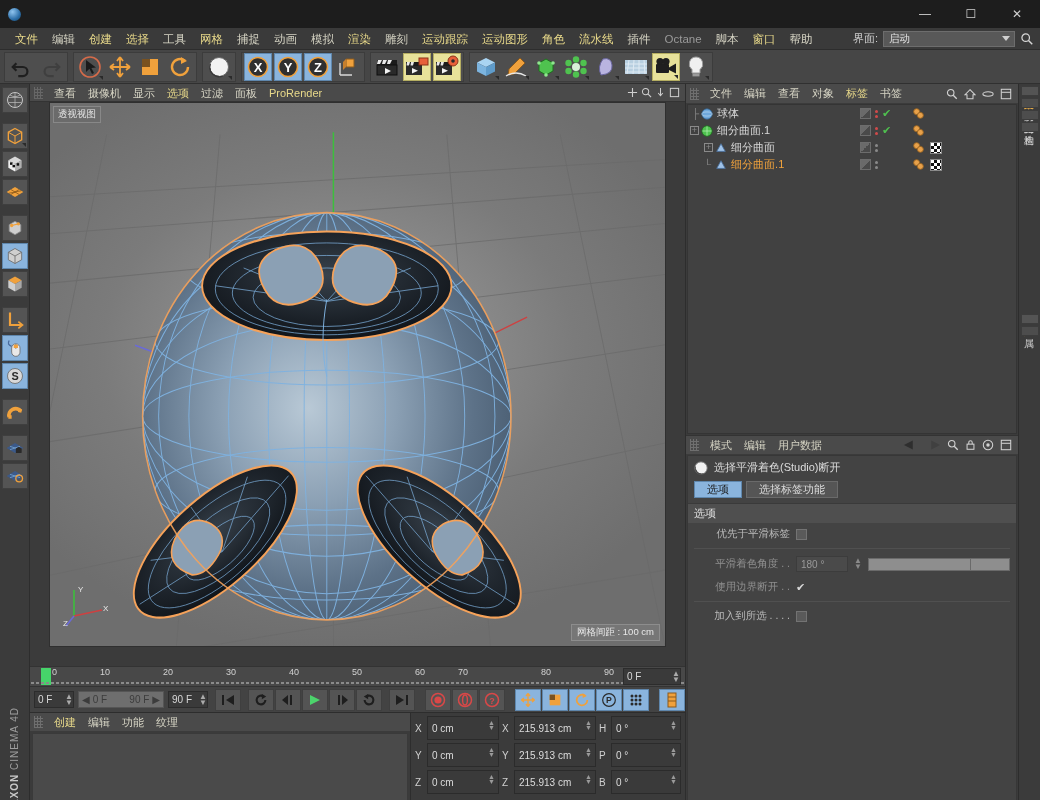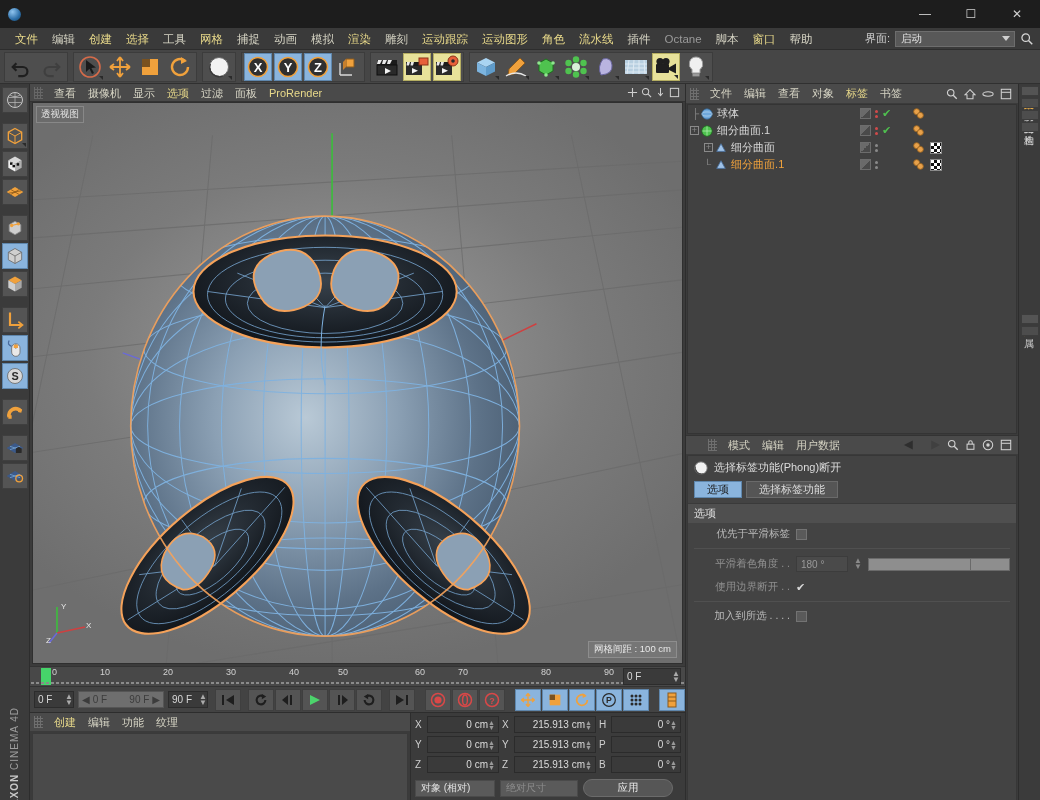--- a/index.html
+++ b/index.html
@@ -19,21 +19,21 @@
   .win-btn { width:46px; height:28px; display:flex; align-items:center; justify-content:center;
     color:#d0d0d0; font-size:12px; }
   
   .menubar { height:22px; background:#3a3a3a; display:flex; align-items:center; padding-left:8px;
     border-bottom:1px solid #2d2d2d; position:relative;}
   .menu-item { padding:0 7px; line-height:22px; font-size:11.5px; color:#d6d4c4; }
   .menu-item.hl { color:#e8d98a; }
   .menu-item.dim { color:#9a9a9a; }
   .iface-box { margin-left:auto; display:flex; align-items:center; gap:5px; padding-right:6px; }
   .iface-label { color:#cfcfcf; font-size:11px;}
-  .iface-select { width:120px; height:16px; background:#585858; border:1px solid #6d6d6d;
+  .iface-select { width:132px; height:16px; background:#585858; border:1px solid #6d6d6d;
     display:flex; align-items:center; padding-left:5px; color:#e2e2e2; font-size:10.5px; position:relative;}
   .iface-select .caret { position:absolute; right:4px; top:4px; border-left:4px solid transparent;
     border-right:4px solid transparent; border-top:5px solid #cfcfcf;}
   .iface-search { width:14px; height:14px; }
   
   .toolbar { height:34px; background:#464646; display:flex; align-items:center; padding-left:4px;
     border-bottom:1px solid #303030; gap:0px;}
   .tgroup { display:flex; align-items:center; background:#4e4e4e; border:1px solid #3c3c3c;
     height:30px; margin-right:5px; padding:0 1px;}
   .tbtn { width:28px; height:28px; display:flex; align-items:center; justify-content:center;
@@ -60,21 +60,21 @@
   .vp-menubar .grip{width:9px;height:12px;background:
       repeating-linear-gradient(0deg,#6f6f6f 0 1px,transparent 1px 3px),
       repeating-linear-gradient(90deg,#6f6f6f 0 1px,transparent 1px 3px);
     margin-right:5px;opacity:.8;}
   .vp-menubar .mi{padding:0 6px;font-size:11px;color:#d6d4c4;line-height:18px;}
   .vp-menubar .mi.hl{color:#e8d98a;}
   .vp-icons{margin-left:auto;display:flex;gap:3px;padding-right:5px;color:#cfcfcf;font-size:10px;}
   .viewport { flex:1; position:relative; overflow:hidden;
     background:
       radial-gradient(ellipse 62% 55% at 47% 46%, #9a9a9a 0%, #8b8b8b 35%, #7b7b7b 62%, #6e6e6e 100%);
-    border:1px solid #2f2f2f; margin:2px; margin-top:0;}
+    border:1px solid #2f2f2f; margin:19px; margin-top:0;}
   .vp-tag { position:absolute; left:3px; top:3px; background:#6b6b6b; color:#e2e2e2;
     font-size:9.5px; padding:1px 4px; border:1px solid #888;}
   .vp-grid-label{ position:absolute; right:5px; bottom:5px; background:#767676; color:#e8e8e8;
     font-size:9.5px; padding:1px 5px; border:1px solid #8d8d8d;}
   .axis-widget{position:absolute;left:12px;bottom:18px;width:50px;height:48px;}
   
   .tl-ruler { height:20px; background:#484848; position:relative; border-top:1px solid #333;}
   .tl-tick { position:absolute; top:0; font-size:9px; color:#d2d2d2; }
   .tl-marker { position:absolute; left:11px; top:1px; width:10px; height:17px; background:#46d46a; }
   .tl-dots{position:absolute;left:0;right:0;bottom:1px;height:4px;
@@ -95,22 +95,22 @@
   .bottom-row{display:flex;height:110px;border-top:1px solid #2d2d2d;}
   .mat-pane{width:405px;background:#3b3b3b;border-right:1px solid #2d2d2d;display:flex;flex-direction:column;}
   .mat-menubar{height:18px;background:#4a4a4a;display:flex;align-items:center;padding-left:4px;}
   .mat-body{flex:1;background:#4a4a4a;margin:2px;border:1px solid #3a3a3a;}
   .coord-pane{flex:1;background:#3b3b3b;display:flex;flex-direction:column;}
   .coord-head{height:18px;background:#4a4a4a;display:flex;align-items:center;padding-left:4px;font-size:10.5px;}
   .coord-head .ch{color:#d8d6c6;}
   .coord-grid{padding:3px 4px;display:flex;flex-direction:column;gap:3px;}
   .coord-line{display:flex;align-items:center;gap:3px;}
   .ax{width:9px;color:#cfcfcf;font-size:10px;}
-  .cfield{height:17px;background:#3a3a3a;border:1px solid #2b2b2b;color:#dcdcdc;font-size:10px;
-    display:flex;align-items:center;padding:0 10px 0 12px;position:relative;justify-content:flex-end;}
+  .cfield{height:24px;background:#3a3a3a;border:1px solid #2b2b2b;color:#dcdcdc;font-size:10px;
+    display:flex;align-items:center;padding:0 10px 0 4px;position:relative;}
   .cfield .sp{position:absolute;right:3px;top:3px;font-size:7px;line-height:5px;color:#9a9a9a;}
   .coord-btns{display:flex;gap:5px;padding:3px 4px;align-items:center;}
   .drop{height:17px;background:#5a5a5a;border:1px solid #4a4a4a;color:#e0e0e0;font-size:10px;
     display:flex;align-items:center;padding:0 14px 0 5px;position:relative;}
   .drop.dim{color:#8d8d8d;}
   .apply-btn{height:18px;background:#565656;border:1px solid #6b6b6b;border-radius:9px;color:#eaeaea;
     font-size:10.5px;display:flex;align-items:center;justify-content:center;width:90px;}
   
   .right-col{width:333px;background:#3b3b3b;display:flex;flex-direction:column;border-left:1px solid #2d2d2d;}
   .om-menubar{height:19px;background:#4a4a4a;display:flex;align-items:center;padding-left:4px;}
@@ -126,21 +126,21 @@
   .chkbox-sm{width:11px;height:11px;background:#555;border:1px solid #6d6d6d;
     background-image:linear-gradient(135deg,#6a6a6a 0 50%,#4a4a4a 50% 100%);}
   .dot-col{display:flex;flex-direction:column;gap:2px;align-items:center;}
   .dot{width:3px;height:3px;border-radius:50%;background:#d14a4a;}
   .dot.g{background:#8a8a8a;}
   .checker{width:12px;height:12px;
     background-image:linear-gradient(45deg,#111 25%,transparent 25%,transparent 75%,#111 75%),
       linear-gradient(45deg,#111 25%,#fff 25%,#fff 75%,#111 75%);
     background-size:6px 6px;background-position:0 0,3px 3px;border:1px solid #8a8a8a;}
   
-  .attr-menubar{height:19px;background:#4a4a4a;display:flex;align-items:center;padding-left:22px;border-top:1px solid #333;}
+  .attr-menubar{height:19px;background:#4a4a4a;display:flex;align-items:center;padding-left:4px;border-top:1px solid #333;}
   .attr-body{flex:1;background:#434343;margin:1px;border:1px solid #373737;padding:0;}
   .attr-title{display:flex;align-items:center;gap:6px;padding:4px 6px;font-size:11px;color:#dcdcdc;}
   .attr-tabs{display:flex;gap:4px;padding:2px 6px 5px 6px;}
   .atab{height:17px;padding:0 12px;display:flex;align-items:center;font-size:11px;
     background:#555;border:1px solid #6a6a6a;color:#dcdcdc;}
   .atab.sel{background:#8ab4dd;border-color:#5f87ad;color:#1a1a1a;}
   .sect-head{background:#4f4f4f;padding:2px 6px;font-size:11px;color:#e0e0e0;border-top:1px solid #3a3a3a;}
   .arow{display:flex;align-items:center;padding:4px 6px;gap:6px;font-size:11px;}
   .alabel{color:#b9b9b9;width:96px;text-align:right;font-size:10.5px;}
   .alabel.dim{color:#8f8f8f;}
@@ -637,21 +637,21 @@
       <div class="vp-grid-label">网格间距 : 100 cm</div>
     </div>
 
     <div class="tl-ruler">
       <div class="tl-marker"></div>
       <div class="tl-tick" style="left:22px">0</div>
       <div class="tl-tick" style="left:70px">10</div>
       <div class="tl-tick" style="left:133px">20</div>
       <div class="tl-tick" style="left:196px">30</div>
       <div class="tl-tick" style="left:259px">40</div>
-      <div class="tl-tick" style="left:308px">50</div>
+      <div class="tl-tick" style="left:322px">50</div>
       <div class="tl-tick" style="left:385px">60</div>
       <div class="tl-tick" style="left:428px">70</div>
       <div class="tl-tick" style="left:511px">80</div>
       <div class="tl-tick" style="left:574px">90</div>
       <div class="tl-dots"></div>
       <div class="numfield" style="position:absolute;right:4px;top:1px;width:58px;">
         <span>0 F</span>
         <span class="spin">▲<br>▼</span>
       </div>
     </div>
@@ -1029,21 +1029,21 @@
       </div>
     </div>
 
     <div class="attr-body">
       <div class="attr-title">
         <svg width="14" height="14" viewBox="0 0 16 16">
           <circle cx="8" cy="8" r="7" fill="#f2f2f2" stroke="#8a8a8a"></circle>
           <path d="M2 10 A7 7 0 0 0 11 14.6" fill="none" stroke="#4a4a4a" stroke-width="1.2"></path>
           <path d="M1.5 6.5 A7 7 0 0 0 8 15" fill="none" stroke="#4a4a4a" stroke-width="1.2"></path>
         </svg>
-        <span>选择标签功能(Phong)断开</span>
+        <span>选择平滑着色(Studio)断开</span>
       </div>
 
       <div class="attr-tabs">
         <div class="atab sel">选项</div>
         <div class="atab">选择标签功能</div>
       </div>
 
       <div class="sect-head">选项</div>
 
       <div class="arow">

